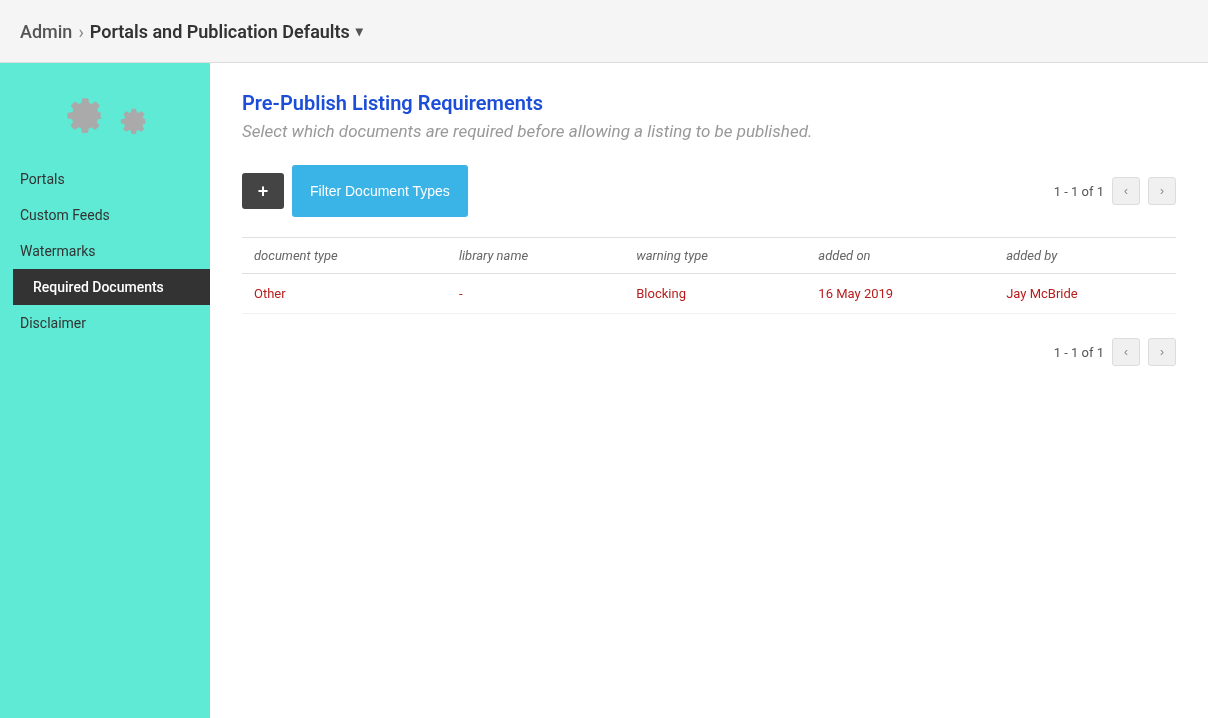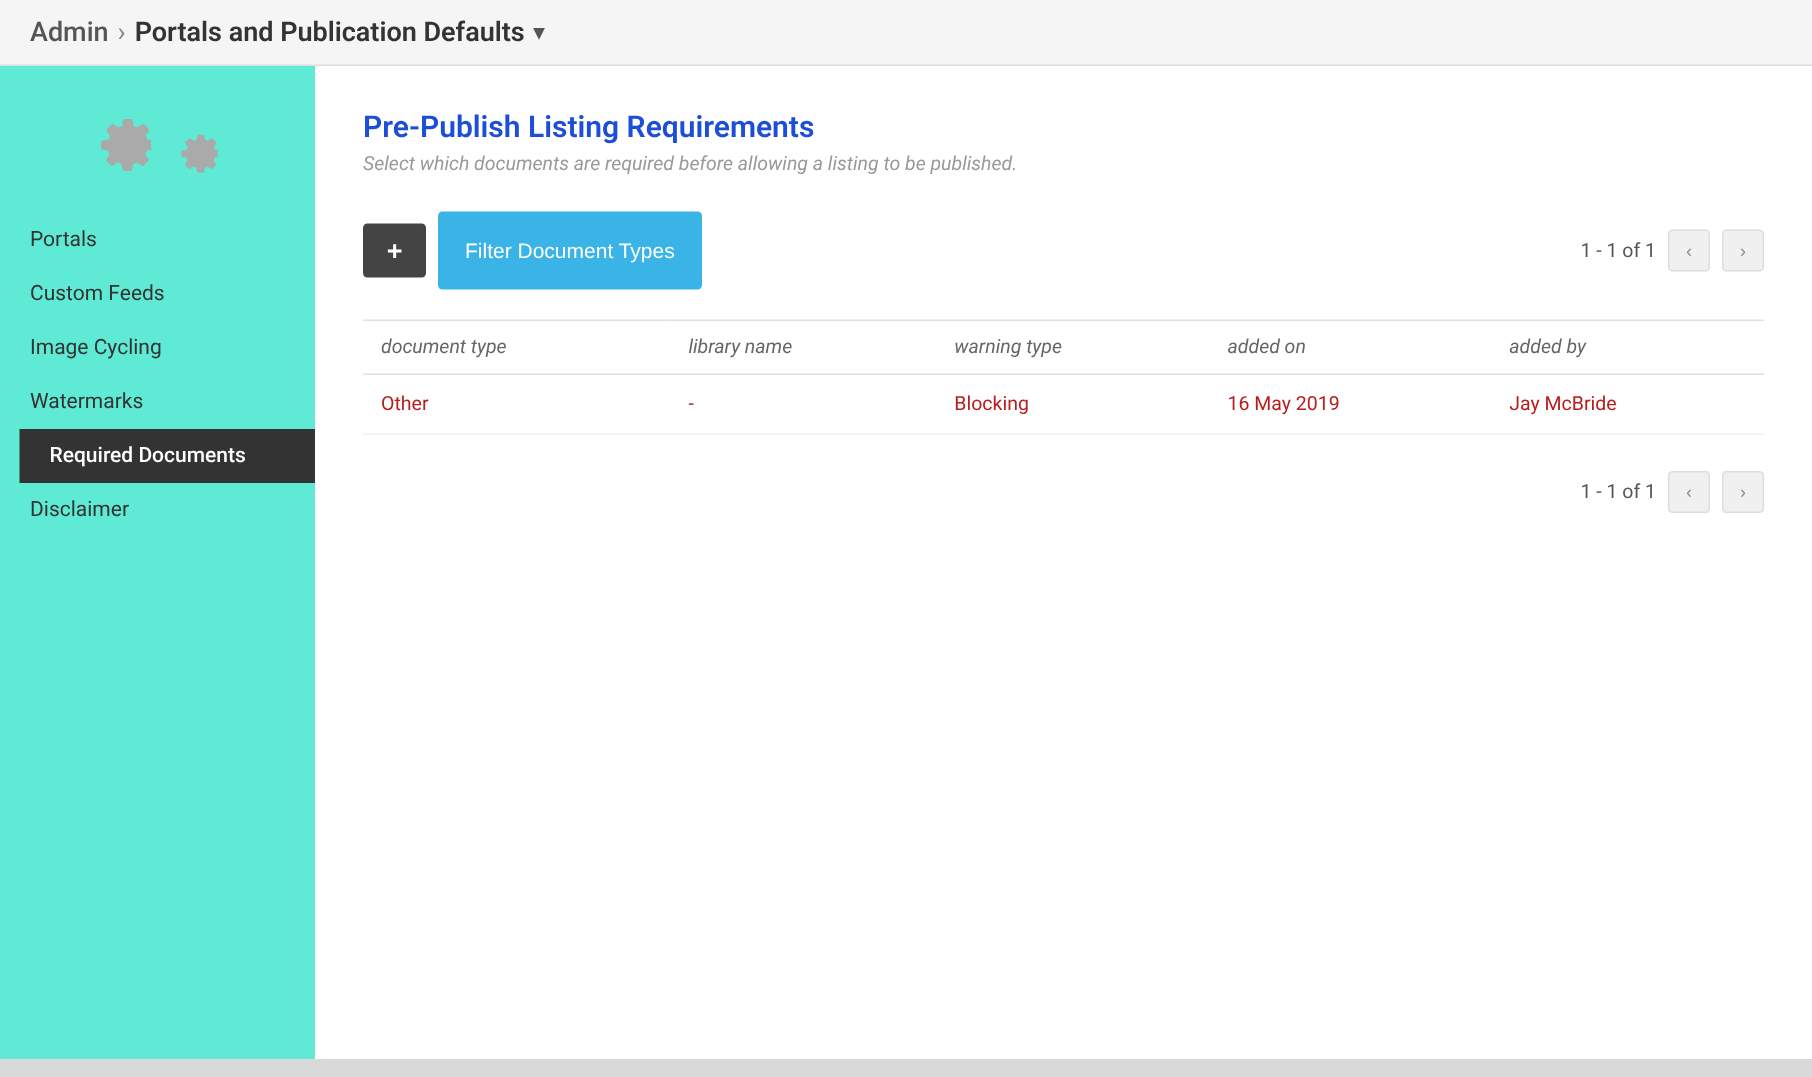--- a/index.html
+++ b/index.html
@@ -10,21 +10,21 @@
       width: 1208px;
     }
 
     
     .top-header {
       background: #f5f5f5;
       border-bottom: 1px solid #ddd;
       padding: 2px 20px;
       display: flex;
       align-items: center;
-      height: 44px;
+      height: 63px;
     }
     .top-header-title {
       font-size: 18px;
       font-weight: 600;
       color: #333;
       display: flex;
       align-items: center;
       gap: 6px;
     }
     .top-header-title .admin-link {
@@ -96,21 +96,21 @@
       overflow-y: auto;
     }
 
     .page-title {
       font-size: 20px;
       font-weight: 600;
       color: #1d4ed8;
       margin-bottom: 6px;
     }
     .page-subtitle {
-      font-size: 13px;
+      font-size: 17px;
       color: #999;
       margin-bottom: 24px;
       font-style: italic;
     }
 
     
     .toolbar {
       display: flex;
       align-items: center;
       gap: 8px;
@@ -221,21 +221,20 @@
       </svg>
 
       <svg class="gear-icon-small" viewBox="0 0 100 100" fill="#aaa">
         <path d="M50 35a15 15 0 1 0 0 30 15 15 0 0 0 0-30zm34.5 10.5l-7.2-1.2a27 27 0 0 0-2.1-5.1l4.3-5.9a2 2 0 0 0-.2-2.6l-5.9-5.9a2 2 0 0 0-2.6-.2l-5.9 4.3a27 27 0 0 0-5.1-2.1l-1.2-7.2A2 2 0 0 0 56.6 18h-8.4a2 2 0 0 0-2 1.7l-1.2 7.2a27 27 0 0 0-5.1 2.1l-5.9-4.3a2 2 0 0 0-2.6.2l-5.9 5.9a2 2 0 0 0-.2 2.6l4.3 5.9a27 27 0 0 0-2.1 5.1l-7.2 1.2A2 2 0 0 0 18 46.5v8.4a2 2 0 0 0 1.7 2l7.2 1.2a27 27 0 0 0 2.1 5.1l-4.3 5.9a2 2 0 0 0 .2 2.6l5.9 5.9a2 2 0 0 0 2.6.2l5.9-4.3a27 27 0 0 0 5.1 2.1l1.2 7.2a2 2 0 0 0 2 1.7h8.4a2 2 0 0 0 2-1.7l1.2-7.2a27 27 0 0 0 5.1-2.1l5.9 4.3a2 2 0 0 0 2.6-.2l5.9-5.9a2 2 0 0 0 .2-2.6l-4.3-5.9a27 27 0 0 0 2.1-5.1l7.2-1.2A2 2 0 0 0 82 54.9v-8.4a2 2 0 0 0-1.7-2z"></path>
       </svg>
     </div>
 
     <ul class="sidebar-nav">
     <li>Portals</li>
         <li>Custom Feeds</li>
-        <li>Image Cycling</li>
         <li>Watermarks</li>
         <li class="active">Required Documents</li>
         <li>Disclaimer</li>
       </ul>
   </div>
 
   <div class="content-area">
     <h1 class="page-title">Pre-Publish Listing Requirements</h1>
     <p class="page-subtitle">Select which documents are required before allowing a listing to be published.</p>
 

